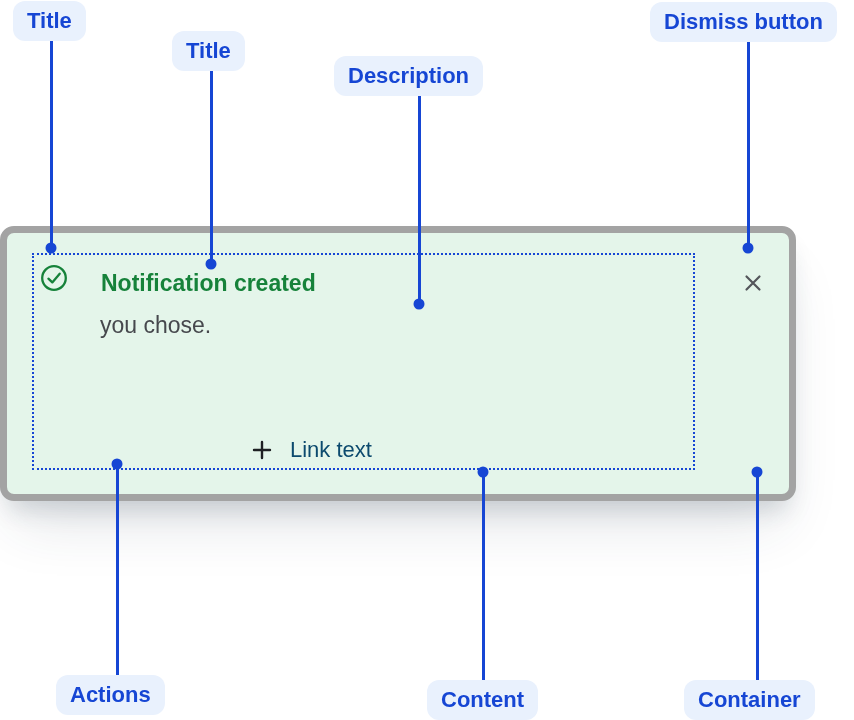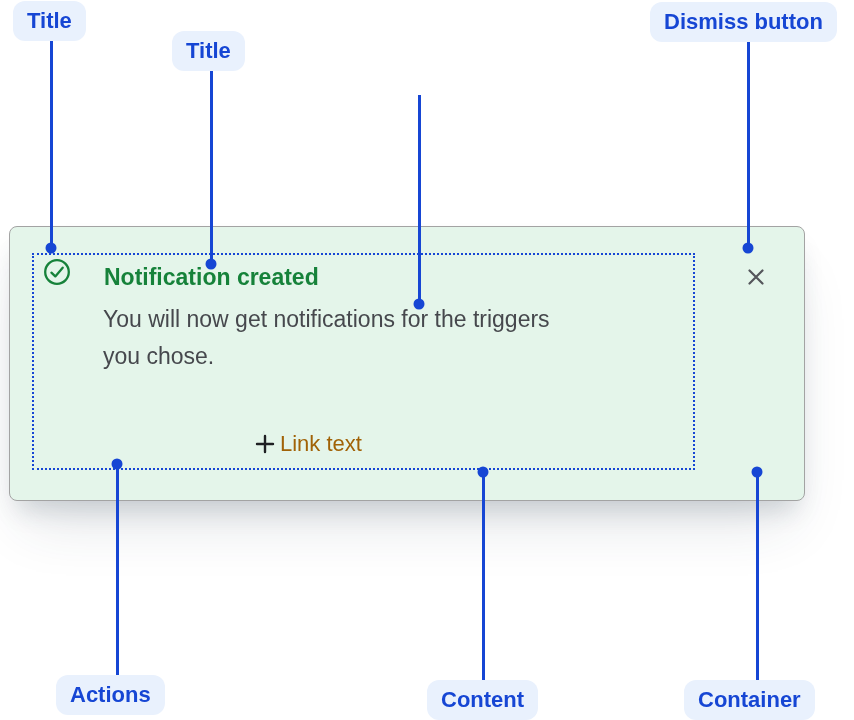--- a/index.html
+++ b/index.html
@@ -13,22 +13,22 @@
     font-size:22px;line-height:26px;font-weight:600;padding:7px 14px;
     border-radius:12px;white-space:nowrap;
   }
   .vline{position:absolute;z-index:3;width:3px;background:#1646D4;}
   .dot{
     position:absolute;z-index:4;width:11px;height:11px;border-radius:50%;
     background:#1646D4;transform:translate(-50%,-50%);
   }
   
   .flag{
-    position:absolute;z-index:1;left:9px;top:226px;width:796px;height:275px;
-    background:#E4F5EA;border:1px solid #a3a3a3;border-radius:8px;box-sizing:border-box;
+    position:absolute;z-index:1;left:0;top:226px;width:796px;height:275px;
+    background:#E4F5EA;border:7px solid #a3a3a3;border-radius:14px;box-sizing:border-box;
     box-shadow:0 16px 24px -8px rgba(40,60,80,0.18), 0 36px 56px -16px rgba(40,60,80,0.14);
   }
   .outline{
     position:absolute;z-index:2;left:32px;top:253px;width:663px;height:217px;
     border:2.5px dotted #1646D4;box-sizing:border-box;
   }
   .check-icon{position:absolute;left:33px;top:31px;width:28px;height:28px;}
   .flag-title{
     position:absolute;left:94px;top:36px;margin:0;
     font-size:23px;line-height:28px;font-weight:700;color:#16823A;white-space:nowrap;
@@ -37,22 +37,22 @@
     position:absolute;left:93px;top:74px;
     font-size:23px;line-height:37px;font-weight:400;color:#46484D;white-space:nowrap;
   }
   .action-button{
     position:absolute;left:94px;top:192px;width:133px;height:50px;
     background:#FCFCFD;border:1px solid #C5C6C8;border-radius:11px;
     font-family:"Liberation Sans", sans-serif;
     font-size:21px;font-weight:500;color:#303439;cursor:pointer;
   }
   .link-action{
-    position:absolute;left:244px;top:192px;height:50px;display:flex;align-items:center;gap:4px;
-    font-size:22px;font-weight:500;color:#a16207;cursor:pointer;
+    position:absolute;left:244px;top:192px;height:50px;display:flex;align-items:center;gap:17px;
+    font-size:22px;font-weight:500;color:#0c4a6e;cursor:pointer;
   }
   .dismiss-button{
     position:absolute;left:730px;top:34px;width:32px;height:32px;
     background:transparent;border:none;padding:0;margin:0;cursor:pointer;
     display:flex;align-items:center;justify-content:center;
   }
 </style>
 </head>
 <body>
 
@@ -60,21 +60,20 @@
 
   <div class="flag">
     <svg class="check-icon" viewBox="0 0 28 28" fill="none">
       <circle cx="14" cy="14" r="11.8" stroke="#16823A" stroke-width="2.3"></circle>
       <path d="M8.4 14.7 L12.3 18.4 L19.7 9.7" stroke="#16823A" stroke-width="2.3" stroke-linecap="round" stroke-linejoin="round"></path>
     </svg>
 
     <h2 class="flag-title">Notification created</h2>
 
     <div class="flag-desc">
-      <div>You will now get notifications for the triggers</div>
       <div>you chose.</div>
     </div>
 
 
     <span class="link-action">
       <svg width="22" height="22" viewBox="0 0 22 22">
         <path d="M11 3 V19 M3 11 H19" stroke="#1E2023" stroke-width="2.4" stroke-linecap="round"></path>
       </svg>
       <span>Link text</span>
     </span>
@@ -99,18 +98,19 @@
   <div class="dot" style="left:51px;top:248px"></div>
   <div class="dot" style="left:211px;top:264px"></div>
   <div class="dot" style="left:419px;top:304px"></div>
   <div class="dot" style="left:748px;top:248px"></div>
   <div class="dot" style="left:117px;top:464px"></div>
   <div class="dot" style="left:483px;top:472px"></div>
   <div class="dot" style="left:757px;top:472px"></div>
 
   <div class="pill" style="left:13px;top:1px">Title</div>
   <div class="pill" style="left:172px;top:31px">Title</div>
+  <div class="pill" style="left:334px;top:56px">Description</div>
   <div class="pill" style="left:650px;top:2px">Dismiss button</div>
   <div class="pill" style="left:56px;top:675px">Actions</div>
   <div class="pill" style="left:684px;top:680px">Container</div>
   <div class="pill" style="left:427px;top:680px">Content</div>
 
 </div>
 
 </body></html>

